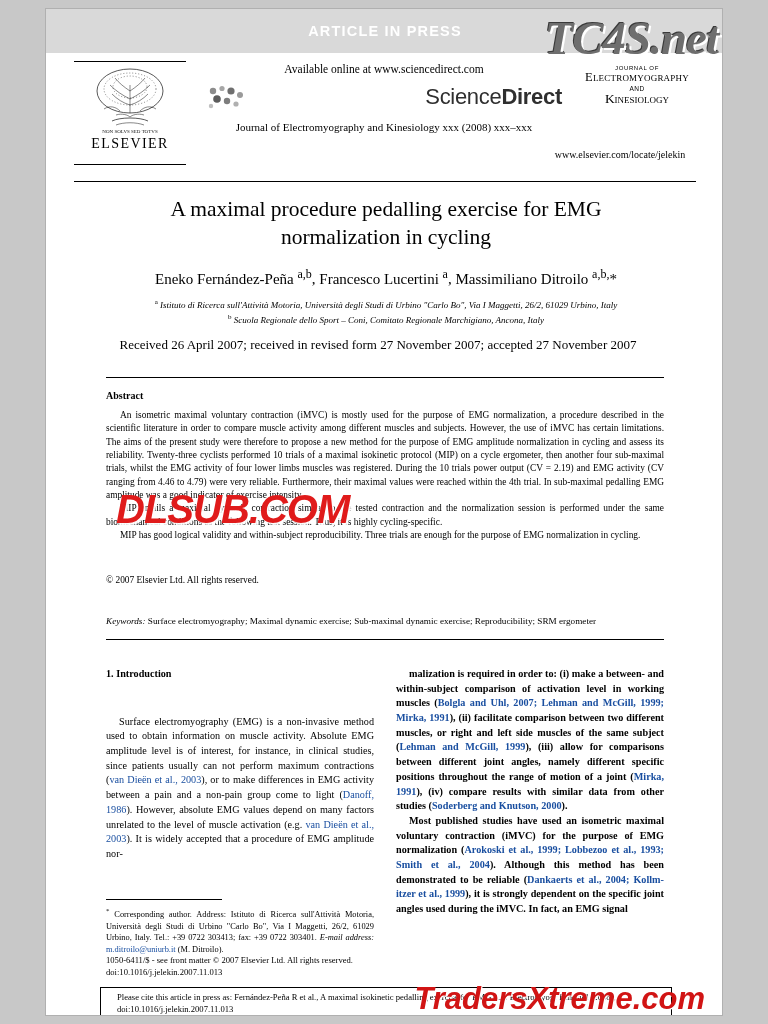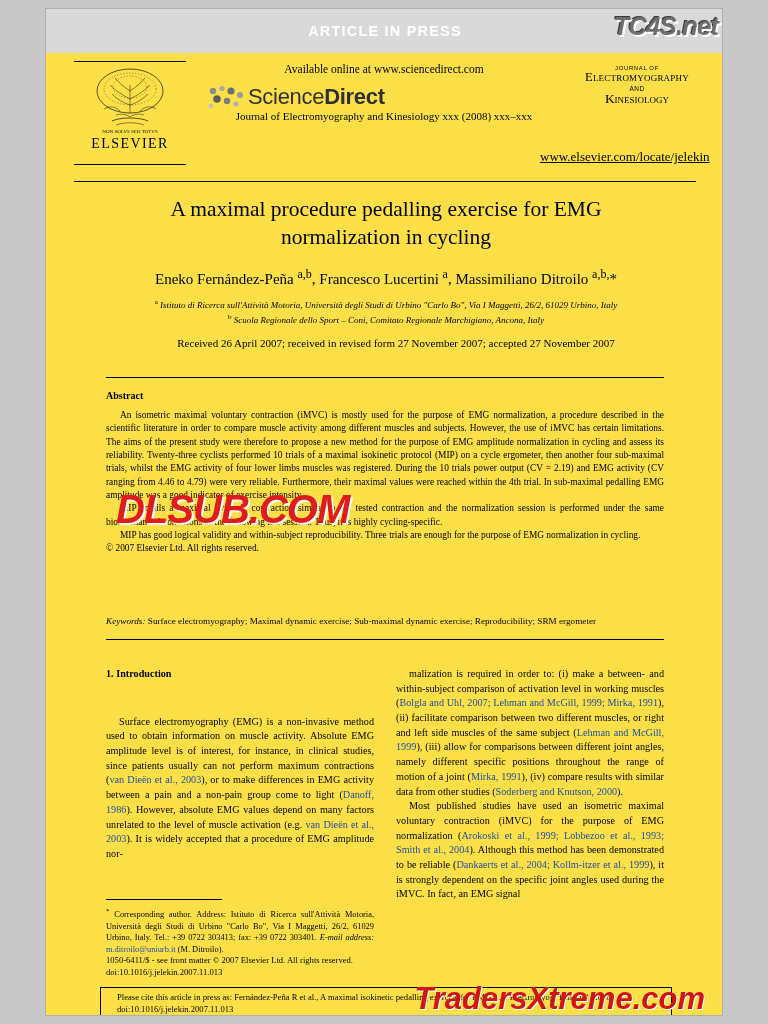--- a/index.html
+++ b/index.html
@@ -10,21 +10,21 @@
   body {
     width: 768px; height: 1024px;
     font-family: "Liberation Serif", serif;
     position: relative;
     overflow: hidden;
   }
   .page {
     position: absolute;
     left: 45px; top: 8px;
     width: 678px; height: 1008px;
-    background: #fde047;
+    background: #ffffff;
     border: 1px solid #b0b0b0;
     overflow: hidden;
   }
 
   
   .aip-bar {
     position: absolute;
     left: 0; top: 0;
     width: 678px; height: 44px;
     background: #d9d9d9;
@@ -37,22 +37,22 @@
     font-size: 14.5px;
     font-weight: bold;
     letter-spacing: 1.2px;
     color: #ffffff;
   }
 
   
   .wm-tc4s {
     position: absolute;
     right: 4px; top: 2px;
-    font-family: Liberation Sans, sans-serif;
-    font-size: 26px;
+    font-family: Liberation Serif, serif;
+    font-size: 47px;
     font-weight: bold;
     font-style: italic;
     color: #6e6e6e;
     text-shadow: 2px 2px 0 #ffffff, -1px -1px 0 #3a3a3a;
     letter-spacing: -1px;
     z-index: 40;
   }
 
   
   .masthead {
@@ -89,32 +89,33 @@
   }
   .avail-online {
     font-family: "Liberation Serif", serif;
     font-size: 11.5px;
     color: #000;
   }
   .sd-row {
     margin-top: 9px;
     display: flex;
     align-items: center;
-    justify-content: flex-start;
+    justify-content: space-between;
     gap: 0;
   }
   .sd-dots { width: 42px; height: 26px; }
   .sd-word {
     font-family: "Liberation Sans", sans-serif;
     font-size: 22px;
     color: #2f2f2f;
     letter-spacing: -0.3px;
   }
   .sd-word b { font-weight: bold; }
   .journal-line {
+    margin-top: 11px;
     font-family: "Liberation Serif", serif;
     font-size: 11px;
     color: #000;
   }
   .jour-logo {
     position: absolute;
     right: 24px; top: 12px;
     width: 126px;
     text-align: center;
     line-height: 1.08;
@@ -138,24 +139,23 @@
   }
   .jl-2 {
     font-family: "Liberation Serif", serif;
     font-size: 13.5px;
     font-variant: small-caps;
   }
   .jour-url {
     position: absolute;
     right: 24px; top: 96px;
     width: 160px;
-    text-align: right;
-    font-family: "Liberation Serif", serif;
-    font-size: 13px;
-    text-decoration: underline;
+    text-align: center;
+    font-family: "Liberation Serif", serif;
+    font-size: 10px;
   }
   .rule-mast {
     position: absolute;
     left: 28px; top: 172px;
     width: 622px;
     border-top: 1px solid #000;
   }
 
   
   .title {
@@ -183,25 +183,25 @@
     width: 560px;
     text-align: center;
     font-family: "Liberation Serif", serif;
     font-style: italic;
     font-size: 9px;
     line-height: 1.45;
   }
   .affil sup { font-style: normal; font-size: 7px; }
   .received {
     position: absolute;
-    left: 70px; top: 328px;
+    left: 52px; top: 328px;
     width: 560px;
     text-align: center;
     font-family: "Liberation Serif", serif;
-    font-size: 11px;
+    font-size: 13px;
   }
 
   
   .rule-abs-top {
     position: absolute;
     left: 60px; top: 368px;
     width: 558px;
     border-top: 1px solid #000;
   }
   .abs-head {
@@ -214,21 +214,21 @@
   .abs-body {
     position: absolute;
     left: 60px; top: 400px;
     width: 558px;
     font-family: "Liberation Serif", serif;
     font-size: 9.4px;
     line-height: 1.42;
     text-align: justify;
   }
   .abs-body p { margin: 0 0 0 0; text-indent: 14px; }
-  .abs-body p.noind { text-indent: 0; }
+  .abs-body p.noind { text-indent: 0; margin-top: 32px; }
   .kw {
     position: absolute;
     left: 60px; top: 607px;
     width: 558px;
     font-family: "Liberation Serif", serif;
     font-size: 9.2px;
   }
   .kw i { font-style: italic; }
   .rule-abs-bot {
     position: absolute;
@@ -258,21 +258,21 @@
   .col {
     position: absolute;
     top: 658px;
     width: 268px;
     font-family: "Liberation Serif", serif;
     font-size: 10.2px;
     line-height: 1.44;
     text-align: justify;
   }
   .col-left  { left: 60px; }
-  .col-right { left: 350px; }
+  .col-right { left: 350px; font-weight: bold; }
   .sec-head {
     font-weight: bold;
     font-size: 10.2px;
     margin: 0 0 10px 0;
   }
   .col p { margin: 0; text-indent: 13px; }
   .col p.first { text-indent: 13px; margin-top: 33px; }
   .ref { color: #1a4fa0; }
 
   

